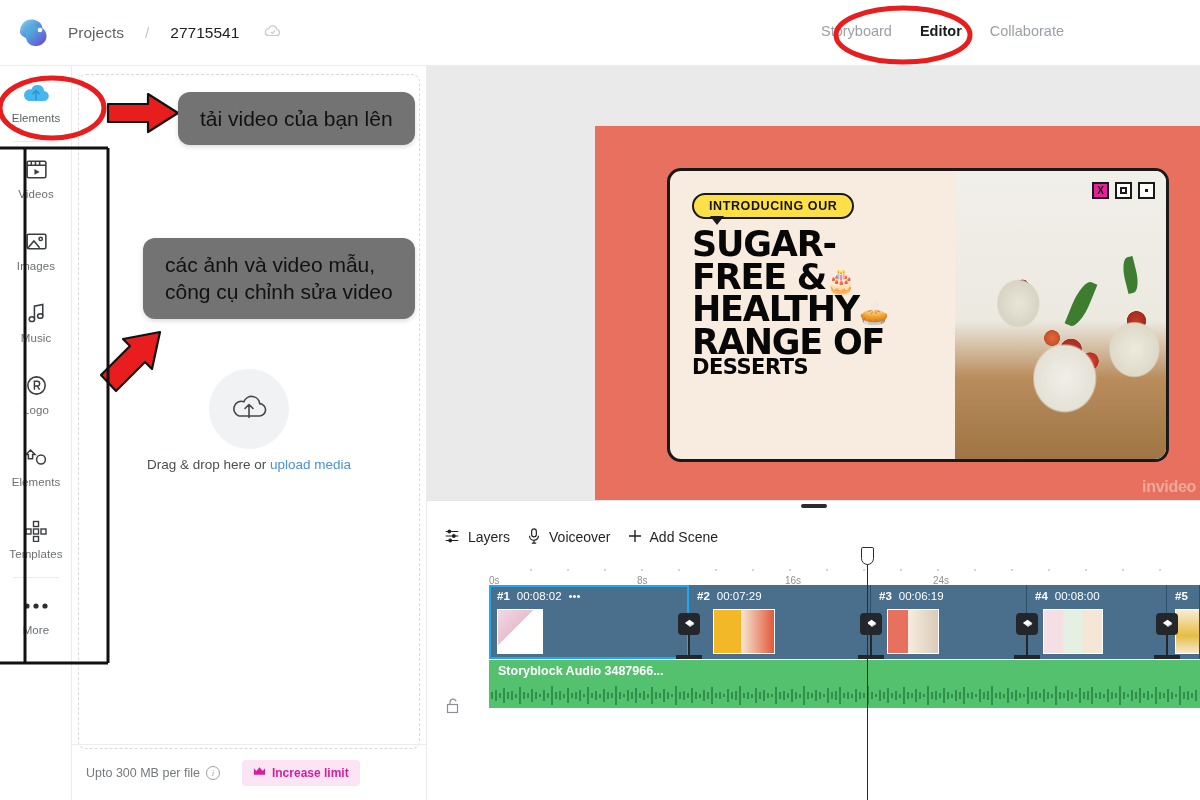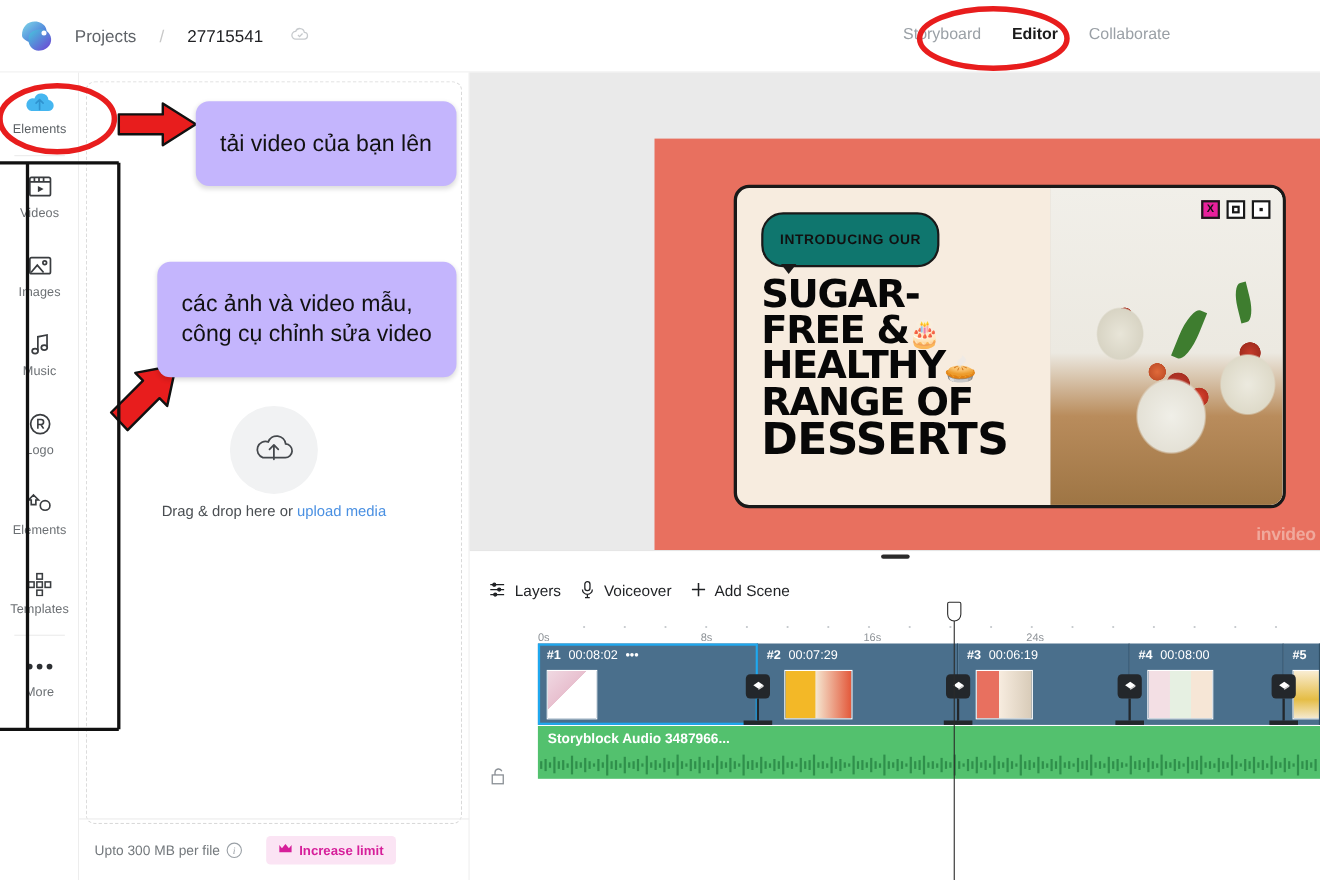--- a/index.html
+++ b/index.html
@@ -101,35 +101,35 @@
     background: #e8705f; overflow: hidden;
   }
   .promo-card {
     position: absolute; left: 72px; top: 42px; width: 502px; height: 294px;
     background: #f7ecdf; border: 3px solid #191919; border-radius: 14px;
     overflow: hidden; display: flex;
   }
   .promo-left { width: 285px; padding: 22px 0 0 22px; position: relative; }
   .bubble {
     display: inline-block; border: 2px solid #191919; border-radius: 20px;
-    background: #0f766e; padding: 16px 15px; font-size: 12.5px; font-weight: bold;
+    background: #fde047; padding: 4px 15px; font-size: 12.5px; font-weight: bold;
     letter-spacing: .6px; color: #111; position: relative;
   }
   .bubble:after {
     content: ""; position: absolute; left: 16px; bottom: -8px;
     width: 0; height: 0; border-left: 7px solid transparent;
     border-right: 7px solid transparent; border-top: 9px solid #191919;
   }
   .headline { margin-top: 9px; line-height: .93; color: #070707; }
   .headline .l {
     display: block; font-weight: 900; font-family: "DejaVu Sans", sans-serif;
     letter-spacing: -1.2px;
   }
   .l1, .l2, .l3, .l4 { font-size: 35px; }
-  .l5 { font-size: 40px; letter-spacing: -0.5px !important; font-weight: 700 !important; }
+  .l5 { font-size: 21px; letter-spacing: -0.5px !important; font-weight: 700 !important; }
   .emoji-cake { font-size: 24px; }
   .promo-right { flex: 1; position: relative; background: #d9d4cd; }
   .food-img {
     position: absolute; inset: 0;
     background:
       radial-gradient(ellipse 52px 56px at 52% 72%, #f0efe8 0%, #e4e1d6 58%, transparent 62%),
       radial-gradient(ellipse 40px 44px at 85% 62%, #eceadf 0%, #dedac9 60%, transparent 64%),
       radial-gradient(ellipse 34px 38px at 30% 46%, #e8e5d8 0%, #d8d4c4 60%, transparent 64%),
       radial-gradient(circle 15px at 55% 62%, #c2392c 0%, #a82f22 70%, transparent 74%),
       radial-gradient(circle 12px at 64% 66%, #d8432f 0%, #b8301f 70%, transparent 74%),
@@ -237,22 +237,22 @@
     background: #2b2b2b; z-index: 20;
   }
   .playhead .head {
     position: absolute; left: -6px; top: -10px; width: 13px; height: 18px;
     background: #fff; border: 1.6px solid #2b2b2b; border-radius: 2px 2px 7px 7px;
   }
 
   
   .anno { position: absolute; z-index: 60; }
   .callout {
-    background: #c4b5fd; border-radius: 12px; color: #111;
-    font-size: 21px; line-height: 1.3; padding: 25px 22px;
+    background: #737373; border-radius: 12px; color: #111;
+    font-size: 21px; line-height: 1.3; padding: 13px 22px;
     box-shadow: 0 2px 5px rgba(0,0,0,.14); white-space: pre-line;
   }
 </style>
 </head>
 <body>
 
 <div id="app">
 
   <div class="topbar">
     <div class="brand-logo">

